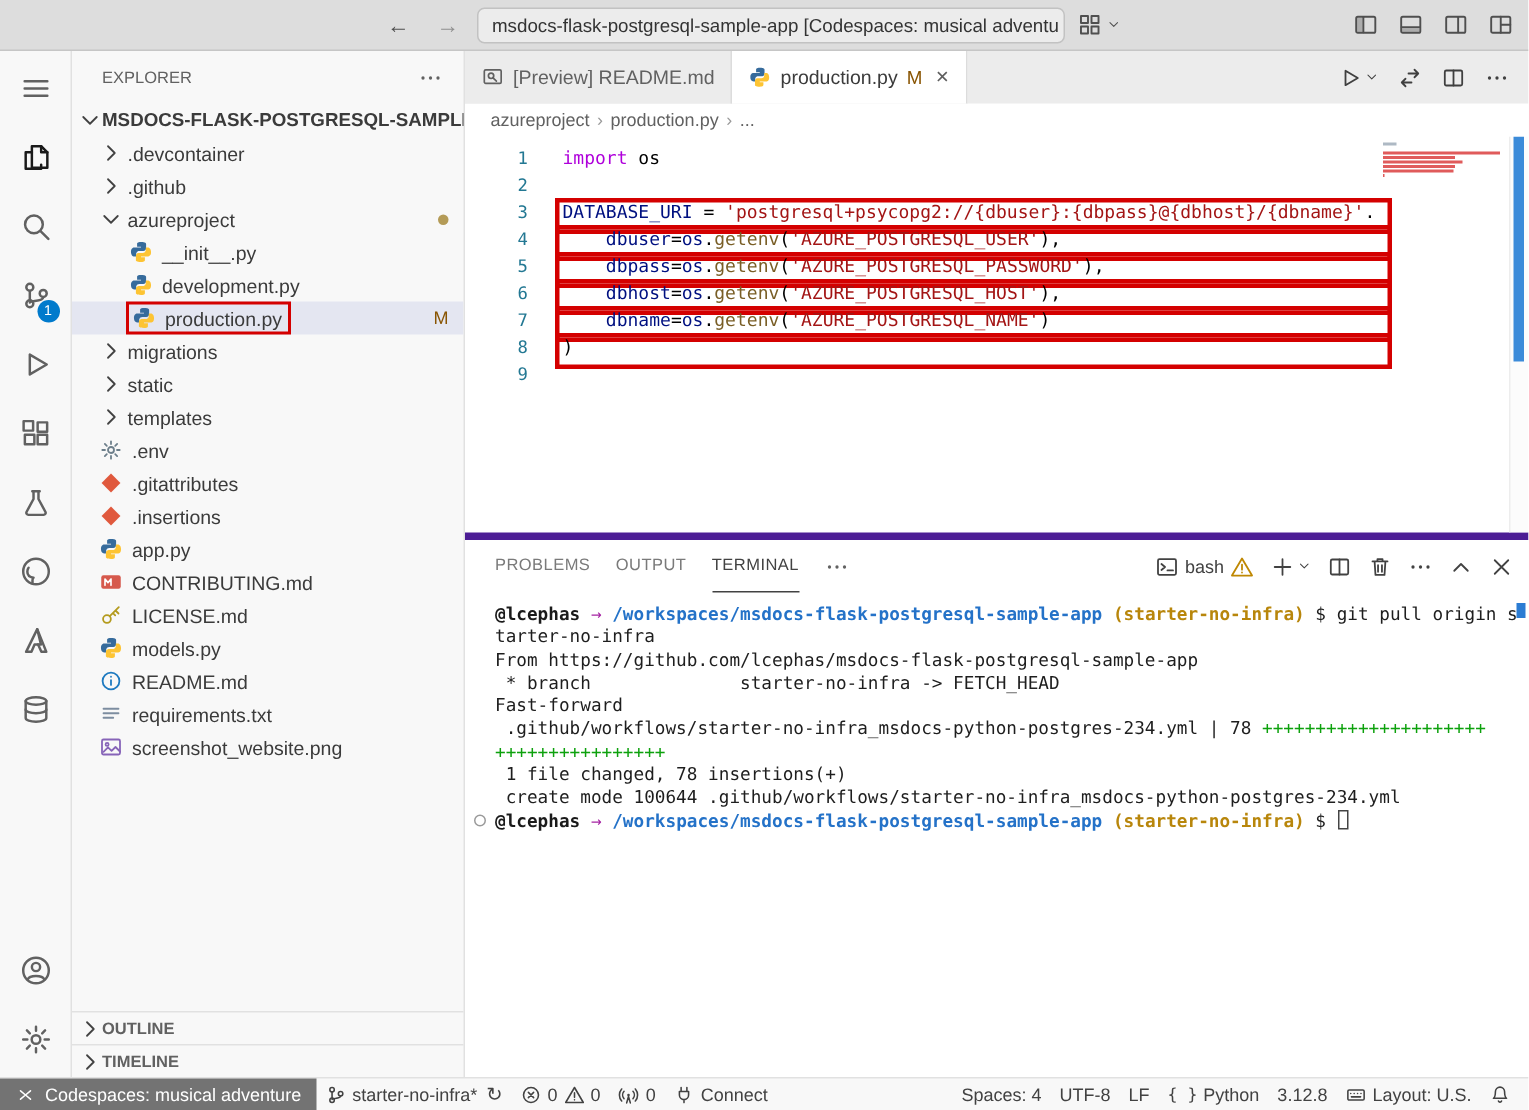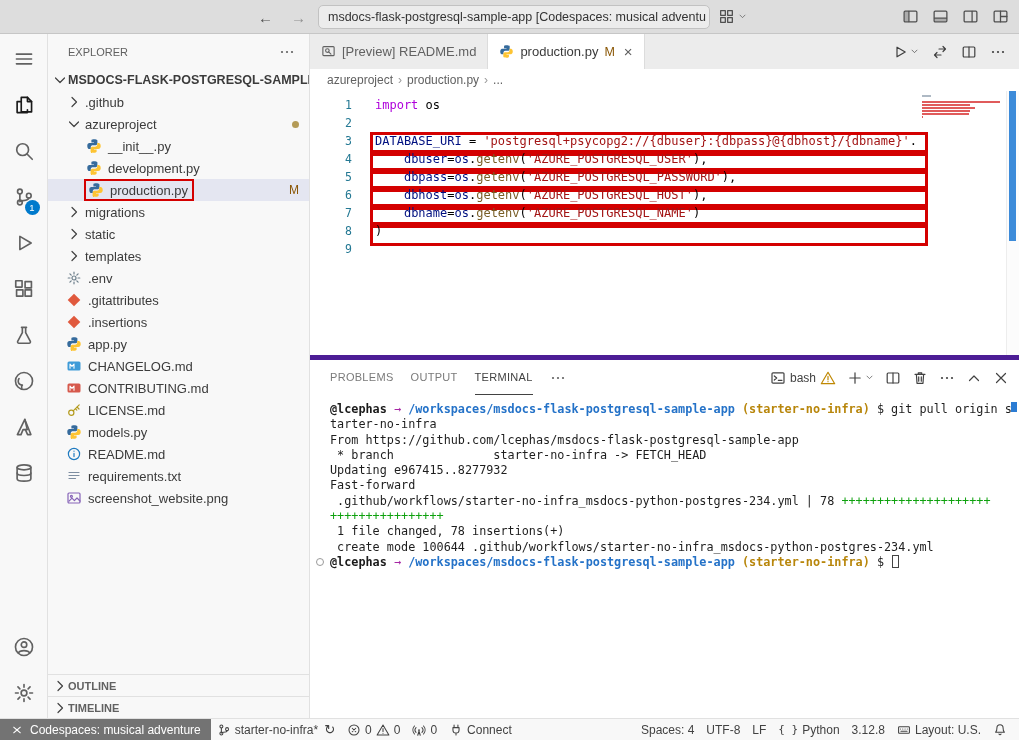--- a/index.html
+++ b/index.html
@@ -295,20 +295,28 @@
             </span>
           <span>MSDOCS-FLASK-POSTGRESQL-SAMPLE-...</span>
         </div>
         <div id="tree-items">
             <div class="tree-row" style="padding-left: 18px;">
               <span class="tree-chevron" data-icon="chevron-right-icon">
                 <svg viewBox="0 0 16 16" fill="none" stroke="currentColor" stroke-width="1.2" stroke-linecap="round" stroke-linejoin="round">
                   <path d="M6 3.5L10.5 8 6 12.5"></path>
                 </svg>
               </span>
+              <span class="folder-label">.devcontainer</span>
+            </div>
+            <div class="tree-row" style="padding-left: 18px;">
+              <span class="tree-chevron" data-icon="chevron-right-icon">
+                <svg viewBox="0 0 16 16" fill="none" stroke="currentColor" stroke-width="1.2" stroke-linecap="round" stroke-linejoin="round">
+                  <path d="M6 3.5L10.5 8 6 12.5"></path>
+                </svg>
+              </span>
               <span class="folder-label">.github</span>
             </div>
             <div class="tree-row" style="padding-left: 18px;">
               <span class="tree-chevron open" data-icon="chevron-right-icon">
                 <svg viewBox="0 0 16 16" fill="none" stroke="currentColor" stroke-width="1.2" stroke-linecap="round" stroke-linejoin="round">
                   <path d="M6 3.5L10.5 8 6 12.5"></path>
                 </svg>
               </span>
               <span class="folder-label">azureproject</span>
               <span class="tree-dot"></span>
@@ -404,31 +412,20 @@
             </div>
             <div class="tree-row" style="padding-left: 18px;">
               <span class="tree-label-wrap">
                 <span class="tree-ic" data-icon="python-icon">
                   <svg viewBox="0 0 16 16" fill="none" stroke="currentColor" stroke-width="1.2" stroke-linecap="round" stroke-linejoin="round">
                     <path stroke="none" fill="#366b9c" d="M7.9 1.3c-2.7 0-2.5 1.2-2.5 1.2v2h2.6v.5H3.8S1.3 4.7 1.3 7.9s2.2 3.1 2.2 3.1h1.3V9.5s-.1-2.2 2.1-2.2h2.5s2 0 2-2V2.6s.3-1.3-3.5-1.3z"></path>
                     <path stroke="none" fill="#fdc433" d="M8.1 14.7c2.7 0 2.5-1.2 2.5-1.2v-2H8v-.5h4.2s2.5.3 2.5-2.9-2.2-3.1-2.2-3.1h-1.3v1.5s.1 2.2-2.1 2.2H6.6s-2 0-2 2v2.7s-.3 1.3 3.5 1.3z"></path>
                   </svg>
                 </span>
                 <span class="tree-label">app.py</span>
-              </span>
-            </div>
-            <div class="tree-row" style="padding-left: 18px;">
-              <span class="tree-label-wrap">
-                <span class="tree-ic" data-icon="markdown-blue-icon">
-                  <svg viewBox="0 0 16 16" fill="none" stroke="currentColor" stroke-width="1.2" stroke-linecap="round" stroke-linejoin="round">
-                    <rect x="1.5" y="3.5" width="13" height="9" rx="1.5" stroke="none" fill="#3f9bd8"></rect>
-                    <path d="M4 10.2V6l2 2.4L8 6v4.2" stroke="#fff" stroke-width="1.1"></path>
-                  </svg>
-                </span>
-                <span class="tree-label">CHANGELOG.md</span>
               </span>
             </div>
             <div class="tree-row" style="padding-left: 18px;">
               <span class="tree-label-wrap">
                 <span class="tree-ic" data-icon="markdown-red-icon">
                   <svg viewBox="0 0 16 16" fill="none" stroke="currentColor" stroke-width="1.2" stroke-linecap="round" stroke-linejoin="round">
                     <rect x="1.5" y="3.5" width="13" height="9" rx="1.5" stroke="none" fill="#d6594c"></rect>
                     <path d="M4 10.2V6l2 2.4L8 6v4.2" stroke="#fff" stroke-width="1.1"></path>
                   </svg>
                 </span>
@@ -704,21 +701,20 @@
                 </svg>
               </span>
           </div>
         </div>
         <div class="terminal" id="terminal">
           <div class="term-mark"></div>
         <div class="term-line"><span class="t-u">@lcephas </span><span class="t-arrow">→ </span><span class="t-path">/workspaces/msdocs-flask-postgresql-sample-app </span><span class="t-branch">(starter-no-infra)</span><span> $ git pull origin s</span></div>
             <div class="term-line"><span>tarter-no-infra</span></div>
             <div class="term-line"><span>From https://github.com/lcephas/msdocs-flask-postgresql-sample-app</span></div>
             <div class="term-line"><span> * branch              starter-no-infra -&gt; FETCH_HEAD</span></div>
-            <div class="term-line"><span>Updating e967415..8277932</span></div>
             <div class="term-line"><span>Fast-forward</span></div>
             <div class="term-line"><span> .github/workflows/starter-no-infra_msdocs-python-postgres-234.yml | 78 </span><span class="t-green">+++++++++++++++++++++</span></div>
             <div class="term-line"><span class="t-green">++++++++++++++++</span></div>
             <div class="term-line"><span> 1 file changed, 78 insertions(+)</span></div>
             <div class="term-line"><span> create mode 100644 .github/workflows/starter-no-infra_msdocs-python-postgres-234.yml</span></div>
             <div class="term-line"><span class="term-deco"></span><span class="t-u">@lcephas </span><span class="t-arrow">→ </span><span class="t-path">/workspaces/msdocs-flask-postgresql-sample-app </span><span class="t-branch">(starter-no-infra)</span><span> $ </span><span class="term-cursor"></span></div>
           </div>
       </div>
 
     </div>

